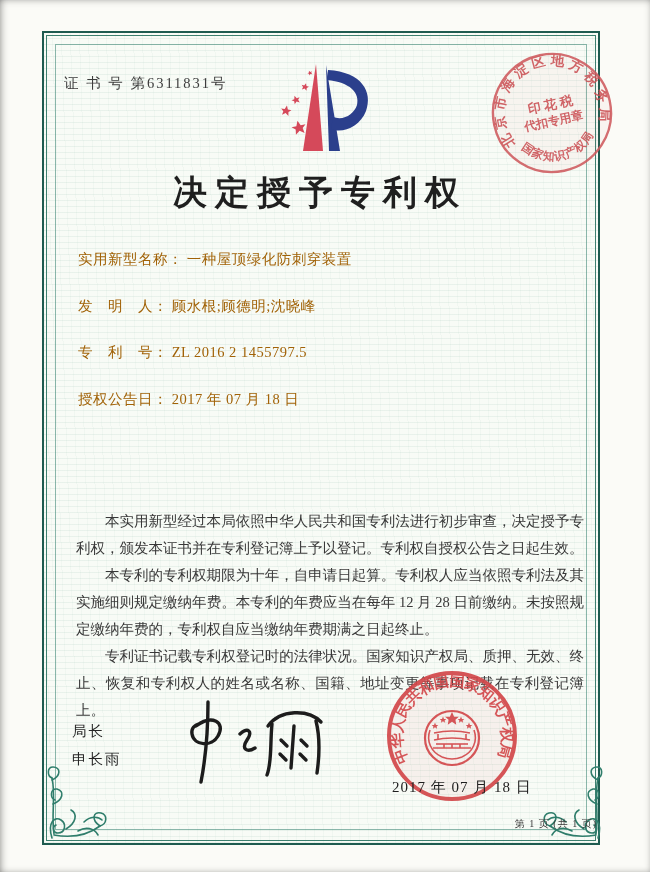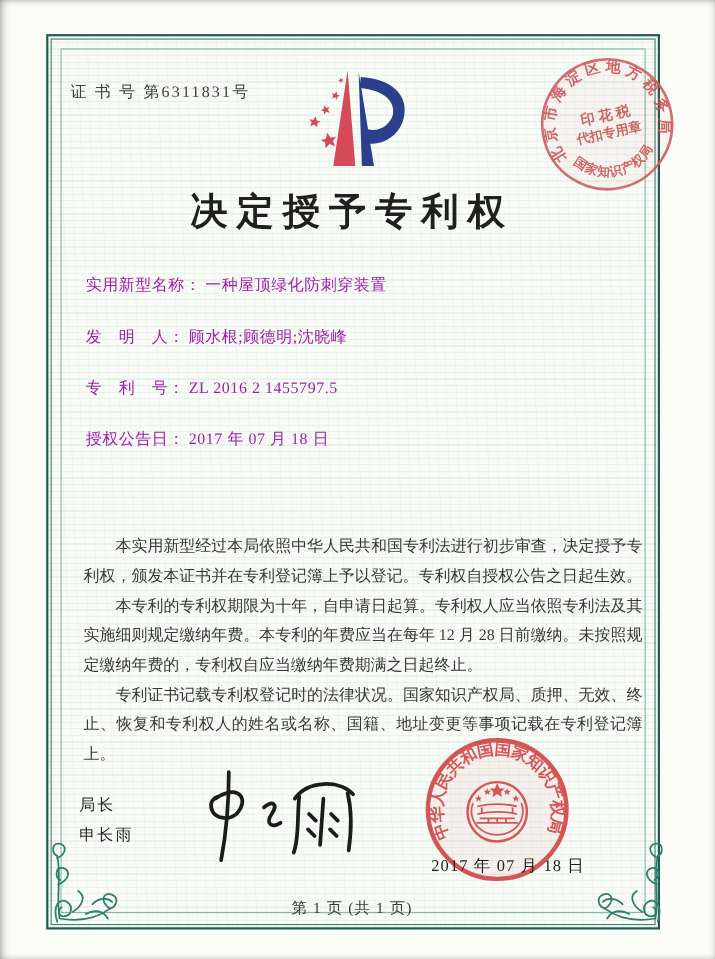--- a/index.html
+++ b/index.html
@@ -38,36 +38,36 @@
   }
   .logo{position:absolute;left:276px;top:62px;width:100px;height:95px;}
   .tax-seal{position:absolute;left:489px;top:50px;width:126px;height:126px;
     transform:rotate(-12deg);opacity:.88;}
   .title{
     position:absolute;left:43px;top:170px;width:554px;text-align:center;
     font-size:34px;font-weight:600;color:#1f1f1f;letter-spacing:8px;
   }
   .fields{position:absolute;left:78px;top:250px;}
   .f-row{white-space:nowrap;height:19px;margin-bottom:27.5px;
-    font-size:14.5px;color:#a21caf;}
+    font-size:14.5px;color:#a16207;}
   .f-label{display:inline-block;min-width:88px;letter-spacing:.5px;}
   .f-value{letter-spacing:.5px;}
-  .paras{position:absolute;left:76px;top:484px;width:508px;
+  .paras{position:absolute;left:76px;top:508px;width:508px;
     font-size:14.5px;line-height:27px;color:#383838;text-align:justify;}
   .paras p{margin:0;text-indent:2em;}
   .director{position:absolute;left:72px;top:722px;
     font-family:"Liberation Sans",sans-serif;color:#262626;}
   .director div{font-size:14.5px;letter-spacing:2px;margin-bottom:9px;}
   .signature{position:absolute;left:168px;top:696px;width:175px;height:95px;}
   .office-seal{position:absolute;left:384px;top:668px;width:136px;height:136px;
     opacity:.92;}
   .issue-date{position:absolute;left:392px;top:778px;font-size:15px;
     color:#1e1e1e;letter-spacing:1px;z-index:5;}
-  .footer{position:absolute;left:43px;top:817px;width:554px;text-align:center;
-    font-size:14px;color:#3a3a3a;letter-spacing:1px;}
+  .footer{position:absolute;left:43px;top:817px;width:554px;text-align:right;
+    font-size:10px;color:#3a3a3a;letter-spacing:1px;}
   svg text{font-family:"Liberation Serif",serif;}
 </style>
 </head>
 <body>
 
 <svg width="0" height="0" style="position:absolute" aria-hidden="true">
   <defs>
     <path id="starShape" d="M0,-10 L2.94,-3.09 L9.51,-3.09 L4.76,1.18 L5.88,8.09 L0,3.82 L-5.88,8.09 L-4.76,1.18 L-9.51,-3.09 L-2.94,-3.09 Z"></path>
     <g id="flourish" fill="none" stroke="#2f7d6b" stroke-width="1.6" stroke-linecap="round">
       <path d="M 8,82 C 3,66 11,60 17,64 C 23,68 21,77 14,77 C 9,77 8,71 12,69"></path>

